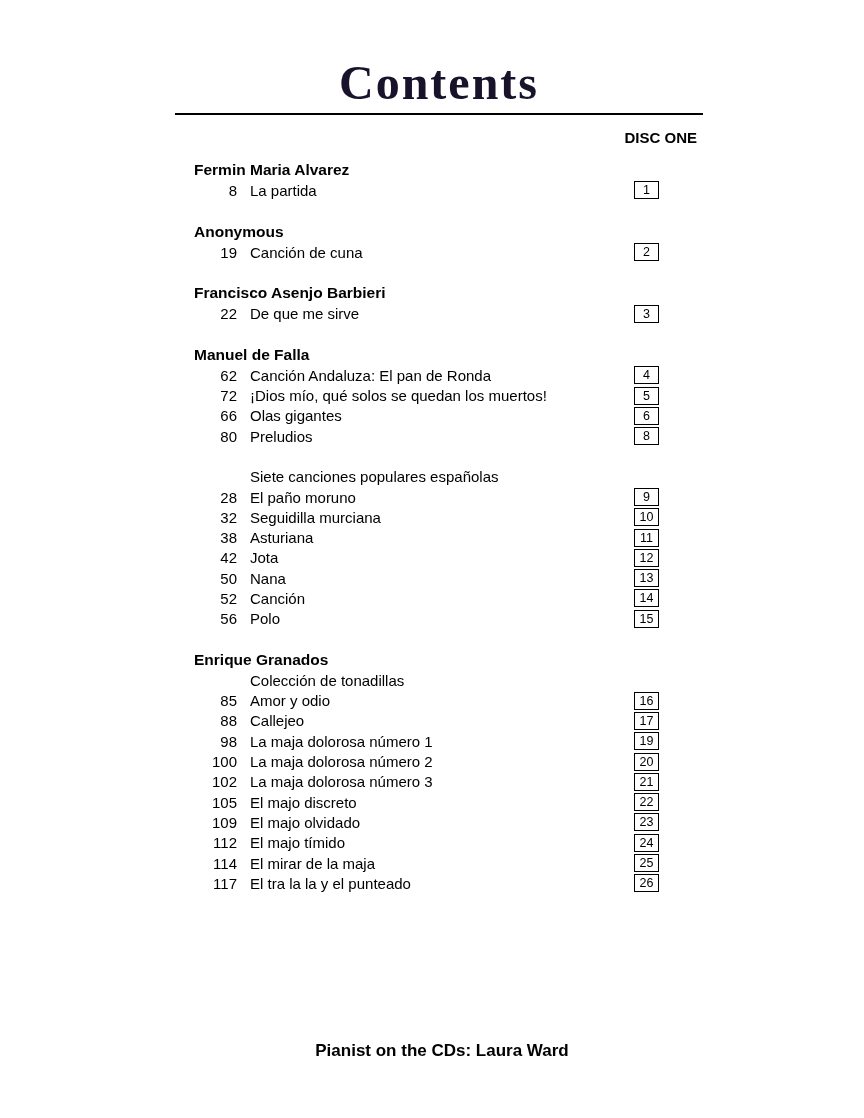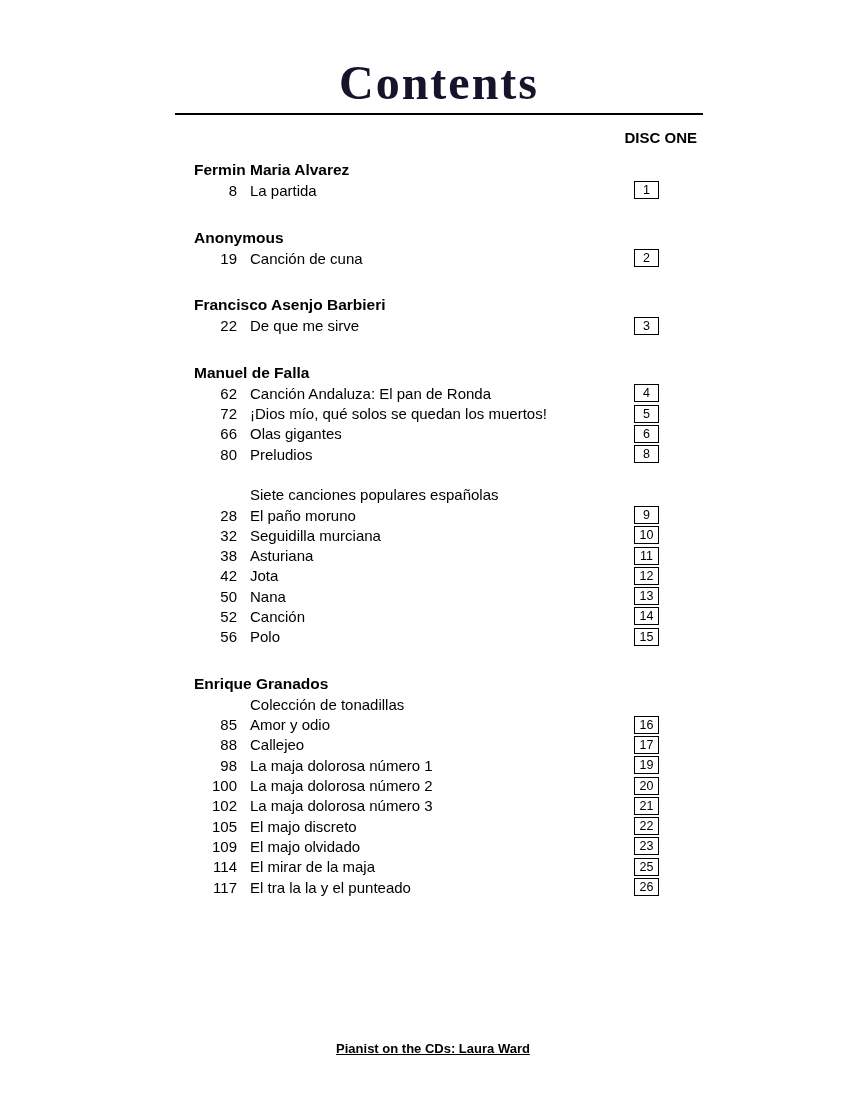--- a/index.html
+++ b/index.html
@@ -37,21 +37,21 @@
     padding-right:6px;
     font-size:15px;
     line-height:19px;
   }
   .disc-one { font-weight:bold; }
   .contents {
     position:absolute;
     left:194px; top:160px;
     width:465px;
   }
-  .section + .section { margin-top:27px; }
+  .section + .section { margin-top:21px; }
   .composer {
     font-weight:bold;
     font-size:15.5px;
     height:20.3px;
     display:flex; align-items:center;
   }
   .item {
     display:flex;
     align-items:center;
     height:20.3px;
@@ -81,26 +81,25 @@
     border:1.5px solid #000;
     display:flex;
     align-items:center;
     justify-content:center;
     font-size:12.5px;
     margin-left:8px;
     flex:0 0 auto;
   }
   .credit {
     position:absolute;
-    left:169px; top:1041px;
+    left:178px; top:1041px;
     width:528px;
     text-align:center;
     font-weight:bold;
-    font-size:13px;
-    text-decoration:underline;
+    font-size:17px;
   }
 </style>
 </head>
 <body>
 
 <div class="masthead">
   <h1 class="title">Contents</h1>
   <div class="rule"></div>
   <div class="disc-block">
     <div class="disc-one">DISC ONE</div>
@@ -236,20 +235,25 @@
           <span class="page-num">105</span>
           <span class="song-title">El majo discreto</span>
           <span class="track-box">22</span>
         </div>
         <div class="item entry">
           <span class="page-num">109</span>
           <span class="song-title">El majo olvidado</span>
           <span class="track-box">23</span>
         </div>
         <div class="item entry">
+          <span class="page-num">112</span>
+          <span class="song-title">El majo tímido</span>
+          <span class="track-box">24</span>
+        </div>
+        <div class="item entry">
           <span class="page-num">114</span>
           <span class="song-title">El mirar de la maja</span>
           <span class="track-box">25</span>
         </div>
         <div class="item entry">
           <span class="page-num">117</span>
           <span class="song-title">El tra la la y el punteado</span>
           <span class="track-box">26</span>
         </div>
       </div>

